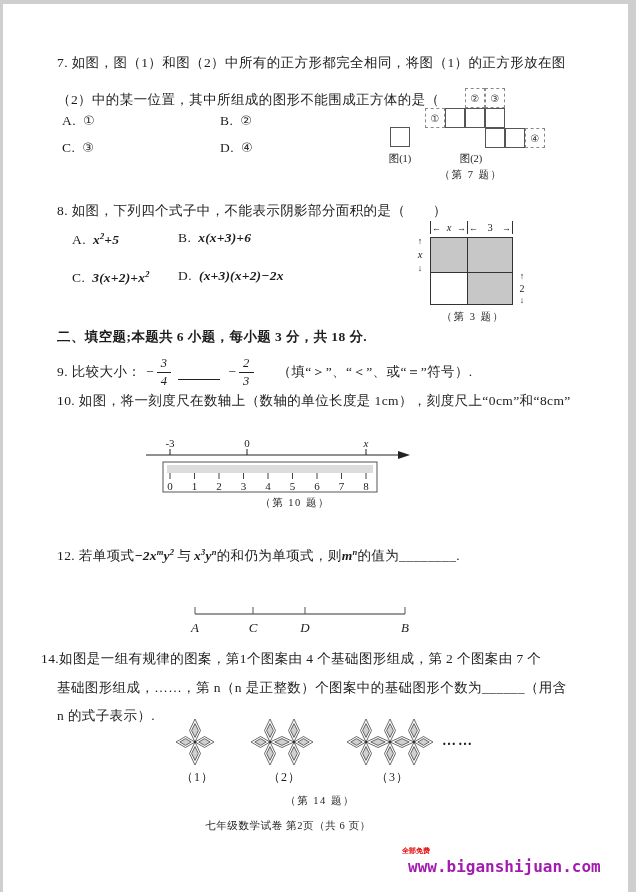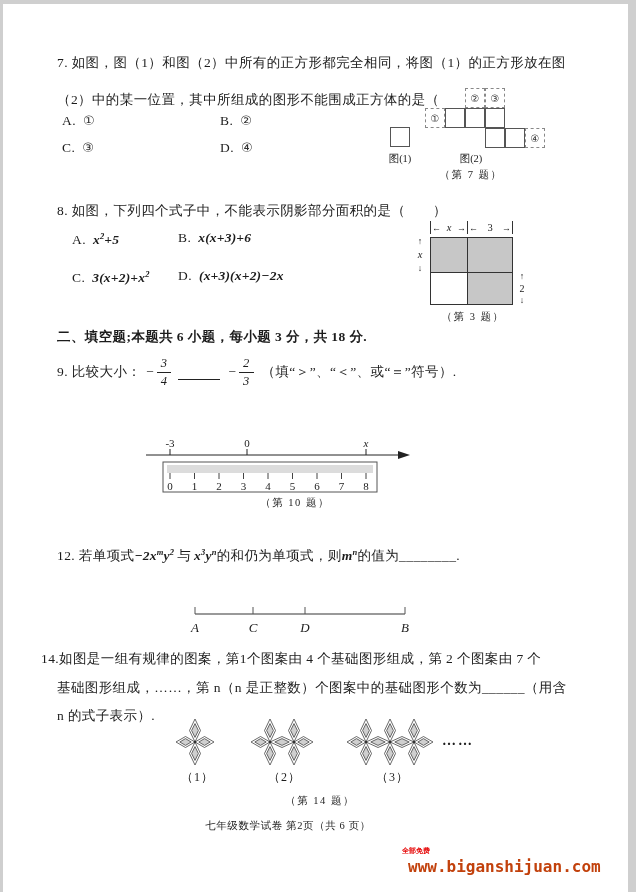--- a/index.html
+++ b/index.html
@@ -29,21 +29,21 @@
   .gray{background:#c7c7c7;}
   .white{background:#fff;}
   .dimh{position:absolute;height:13px;display:flex;align-items:center;justify-content:space-between;border-left:1px solid #333;border-right:1px solid #333;font-size:10px;padding:0 1px;box-sizing:border-box;}
   .dimv{position:absolute;width:14px;display:flex;flex-direction:column;align-items:center;justify-content:space-between;font-size:9px;line-height:1;}
   .it{font-style:italic;font-size:10.5px;}
   .ar{font-size:9px;color:#222;}
   .patlabel{position:absolute;font-size:12px;letter-spacing:1px;}
   .dots{position:absolute;font-size:14px;letter-spacing:2px;font-weight:bold;}
   .footer{position:absolute;font-size:10.5px;letter-spacing:.6px;text-align:center;}
   .wm-brand{position:absolute;font-size:34px;font-weight:bold;font-family:"DejaVu Sans","Liberation Sans",sans-serif;color:#0a0a0a;letter-spacing:1px;}
-  .wm-url{position:absolute;font-size:16px;font-weight:bold;font-family:"DejaVu Sans Mono","Liberation Mono",monospace;color:#c2410c;}
+  .wm-url{position:absolute;font-size:16px;font-weight:bold;font-family:"DejaVu Sans Mono","Liberation Mono",monospace;color:#a21caf;}
   .wm-free{position:absolute;font-size:7px;font-weight:bold;color:#e60505;}
   svg text{font-family:"Liberation Serif","DejaVu Serif",serif;fill:#1c1c1c;}
 </style>
 </head>
 <body>
 
 <div class="sheet">
 
   <div class="edge" style="left:0;top:0;width:636px;height:4px"></div>
   <div class="edge" style="left:0;top:0;width:3px;height:892px"></div>
@@ -126,23 +126,24 @@
         </span>
       </span>
     <span class="blank"></span>
     <span class="frac">
         <span class="fs">−</span>
         <span class="fv">
           <span class="fn">2</span>
           <span class="fd">3</span>
         </span>
       </span>
-    <span style="margin-left:4px">（填“＞”、“＜”、或“＝”符号）.</span>
-  </div>
-
+    <span style="margin-left:20px">（填“＞”、“＜”、或“＝”符号）.</span>
+  </div>
+
+  <div class="line" style="left:57px;top:392px">10. 如图，将一刻度尺在数轴上（数轴的单位长度是 1cm），刻度尺上“0cm”和“8cm”</div>
   <div class="fig" style="left:140px;top:437px;width:310px;height:78px">
     <svg id="q10svg" width="310" height="60" viewBox="0 0 310 60">
         <line x1="6" y1="18" x2="258" y2="18" stroke="#222" stroke-width="1"></line>
         <polygon points="258,14 270,18 258,22" fill="#222"></polygon>
         <line x1="30" y1="12" x2="30" y2="18" stroke="#222" stroke-width="1"></line>
         <text x="30" y="10" text-anchor="middle" font-size="11" font-style="normal">-3</text>
         <line x1="107" y1="12" x2="107" y2="18" stroke="#222" stroke-width="1"></line>
         <text x="107" y="10" text-anchor="middle" font-size="11" font-style="normal">0</text>
         <line x1="226" y1="12" x2="226" y2="18" stroke="#222" stroke-width="1"></line>
         <text x="226" y="10" text-anchor="middle" font-size="11" font-style="italic">x</text>

